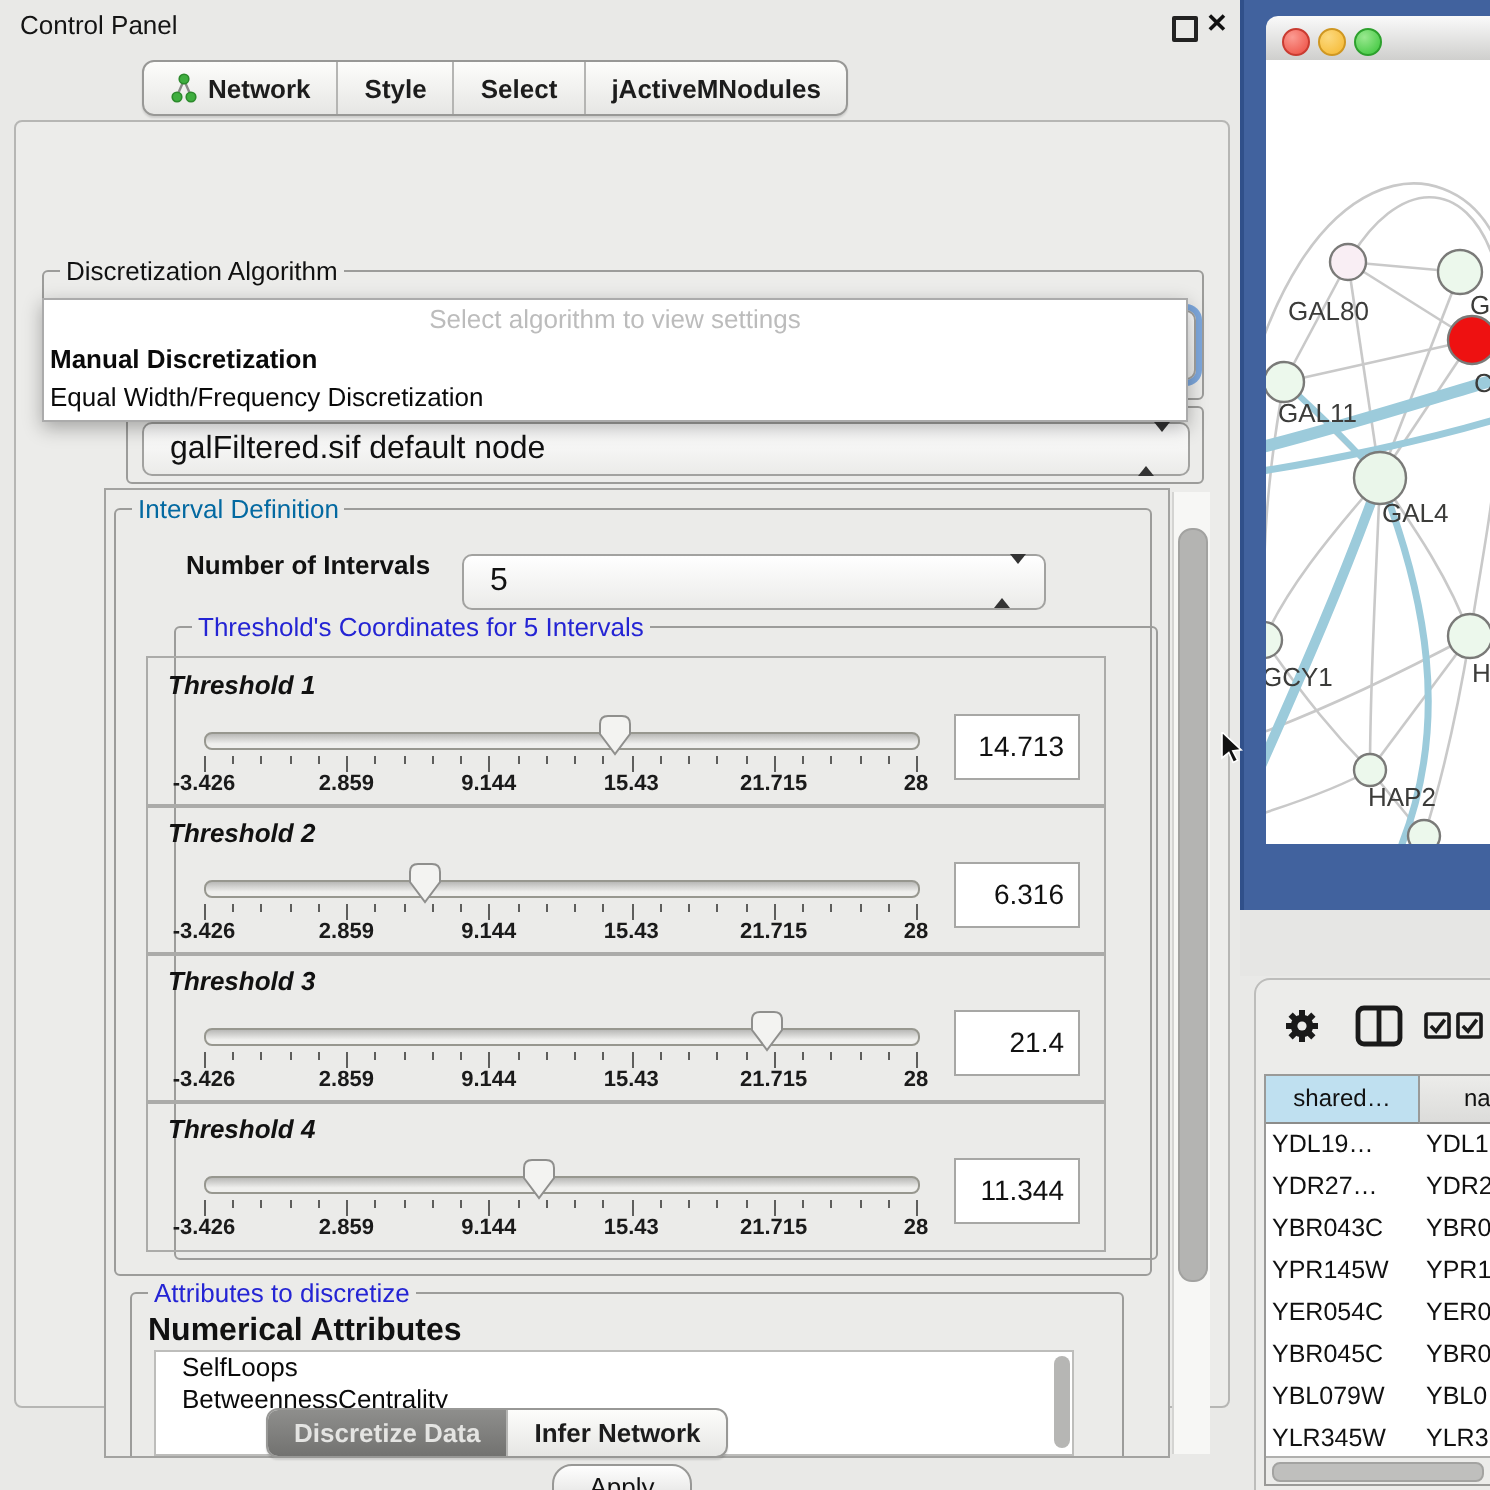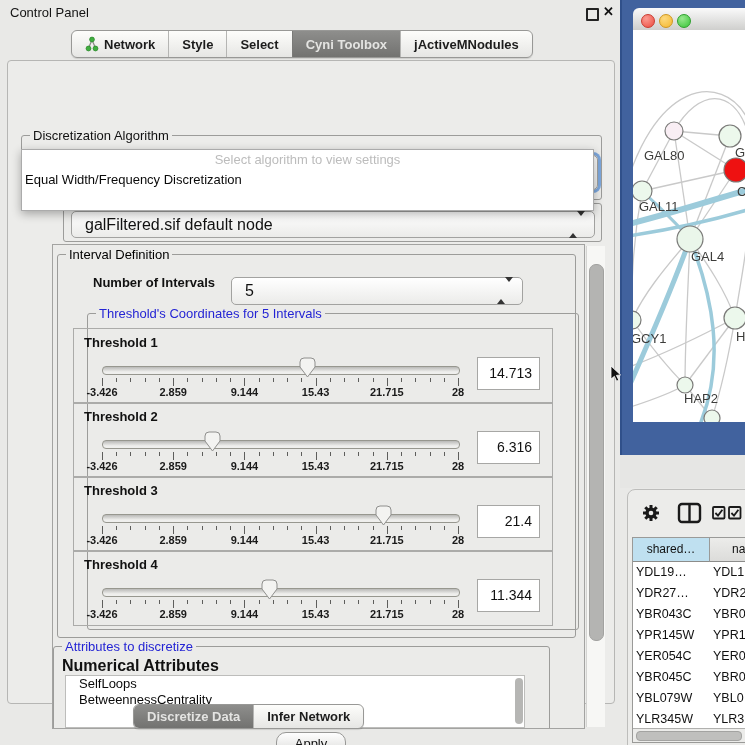--- a/index.html
+++ b/index.html
@@ -17,21 +17,21 @@
        color:#1c1c1c;border-left:1px solid #b5b5b3;white-space:nowrap;}
   .seg:first-child{border-left:none;}
   .seg.active{background:linear-gradient(#8e8e8c,#727270);color:#e4e4e2;border-left-color:#7a7a78;}
   #topTabs{left:71px;top:30px;height:26px;}
   #bottomTabs{left:133px;top:704px;height:23px;}
   #content{left:7px;top:60px;width:606px;height:642px;background:#ececea;
            border:1px solid #b6b6b4;border-radius:4px;}
   .fs{border:1px solid #9c9c9a;border-radius:3px;}
   .fs-title{position:absolute;top:-8px;left:8px;padding:0 3px;font-size:13px;background:#ececea;}
   .fs-title.inner{background:#ebebe9;}
-  .t-green{color:#000000;}
+  .t-green{color:#0369a1;}
   .t-blue{color:#2424d4;}
   .combo{background:linear-gradient(#ffffff,#ebebe9);border:1px solid #a2a2a0;border-radius:5px;}
   .combo .val{position:absolute;left:13px;top:50%;transform:translateY(-50%);font-size:16px;color:#111;}
   .stepper{position:absolute;right:9px;top:50%;transform:translateY(-50%);}
   .arr{width:0;height:0;border-left:4px solid transparent;border-right:4px solid transparent;}
   .arr.up{border-bottom:5px solid #333;margin-bottom:3px;}
   .arr.dn{border-top:5px solid #333;}
   #algo-group{left:13px;top:74px;width:579px;height:63px;}
   #algo-combo{left:62px;top:94px;width:526px;height:33px;
               box-shadow:0 0 0 3px rgba(98,150,216,.8);}
@@ -42,30 +42,30 @@
   .popup-opt.b{font-weight:700;}
   #td-group{left:55px;top:142px;width:537px;height:37px;}
   #td-combo{left:63px;top:150px;width:522px;height:25px;}
   #scrollview{left:44px;top:183px;width:531px;height:483px;background:#ebebe9;
               border:1px solid #a3a3a1;overflow:hidden;}
   #int-fs{left:4px;top:9px;width:517px;height:382px;}
   #num-label{left:40px;top:30px;font-size:13px;font-weight:700;}
   #num-combo{left:178px;top:32px;width:290px;height:26px;}
   #thr-fs{left:14px;top:68px;width:490px;height:315px;margin-left:20px;}
   .thr-row{position:absolute;left:20px;width:478px;height:74px;border:1px solid #ababa9;}
-  .thr-label{position:absolute;left:10px;top:6px;font-size:13px;font-weight:700;}
+  .thr-label{position:absolute;left:10px;top:6px;font-size:13px;font-weight:700;font-style:italic;}
   .track{position:absolute;left:28px;top:37px;width:356px;height:7px;border:1px solid #97978f;
          border-radius:4px;background:linear-gradient(#b9b9b7,#efefed 70%);}
   .tick{position:absolute;width:1px;background:#5e5e5c;top:49px;}
   .tick.major{height:8px;} .tick.minor{height:4px;}
   .tick-lab{position:absolute;top:57px;transform:translateX(-50%);font-size:11px;font-weight:600;color:#1a1a1a;}
   .thumb{position:absolute;top:28px;}
   .valbox{position:absolute;left:403px;top:28px;width:54px;height:31px;background:#ffffff;
           border:1px solid #a7a7a5;font-size:14px;text-align:right;line-height:31px;padding-right:7px;}
-  #attr-fs{left:0;top:401px;width:495px;height:95px;}
+  #attr-fs{left:12px;top:401px;width:495px;height:95px;}
   #attr-sub{position:absolute;left:8px;top:10px;font-size:16px;font-weight:700;}
   #attr-list{position:absolute;left:11px;top:28px;width:458px;height:51px;background:#fff;
              border:1px solid #bdbdbb;overflow:hidden;}
   .attr-item{font-size:13px;line-height:16px;padding-left:13px;color:#0a0a0a;}
   #attr-sb{position:absolute;right:1px;top:2px;width:8px;height:46px;border-radius:4px;background:#b6b6b4;}
   #vscroll{left:578px;top:185px;width:18px;height:481px;background:#f7f7f5;border-left:1px solid #d4d4d2;}
   #vscroll-thumb{left:2px;top:18px;width:13px;height:375px;border-radius:7px;background:#b4b4b2;border:1px solid #a2a2a0;}
   #apply-btn{left:268px;top:671px;width:68px;height:22px;border:1px solid #989896;border-radius:10px;
              background:linear-gradient(#fefefe,#dbdbd9);font-size:13px;text-align:center;line-height:22px;}
   
@@ -110,39 +110,37 @@
         <circle cx="10.5" cy="12.5" r="2.4" fill="#3fae3f" stroke="#2c8a2c" stroke-width="0.8"></circle>
       </svg>
       <span>Network</span>
     </div>
     <div class="seg">
       <span>Style</span>
     </div>
     <div class="seg">
       <span>Select</span>
     </div>
-    <div class="seg active">
-      <span>Cyni Toolbox</span>
-    </div>
     <div class="seg">
       <span>jActiveMNodules</span>
     </div>
   </div>
 
 <div class="abs" id="content">
 
   <div class="abs fs" id="algo-group">
     <span class="fs-title">Discretization Algorithm</span>
   </div>
   <div class="abs combo" id="algo-combo">
     <span class="stepper"><span class="arr up"></span><span class="arr dn"></span></span>
   </div>
   <div class="abs" id="algo-popup">
     <div id="popup-ph">Select algorithm to view settings</div>
     <div id="popup-opts">
+        <div class="popup-opt b">Manual Discretization</div>
         <div class="popup-opt">Equal Width/Frequency Discretization</div>
       </div>
   </div>
 
   <div class="abs fs" id="td-group">
     <span class="fs-title">Table Data</span>
   </div>
   <div class="abs combo" id="td-combo">
     <span class="val">galFiltered.sif default node</span>
     <span class="stepper"><span class="arr up"></span><span class="arr dn"></span></span>

